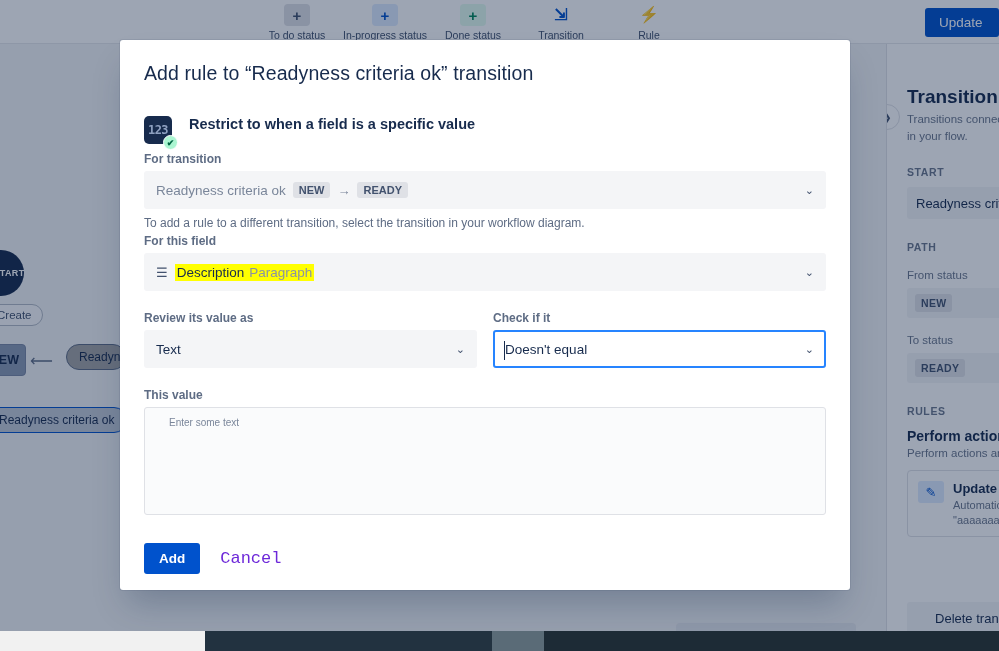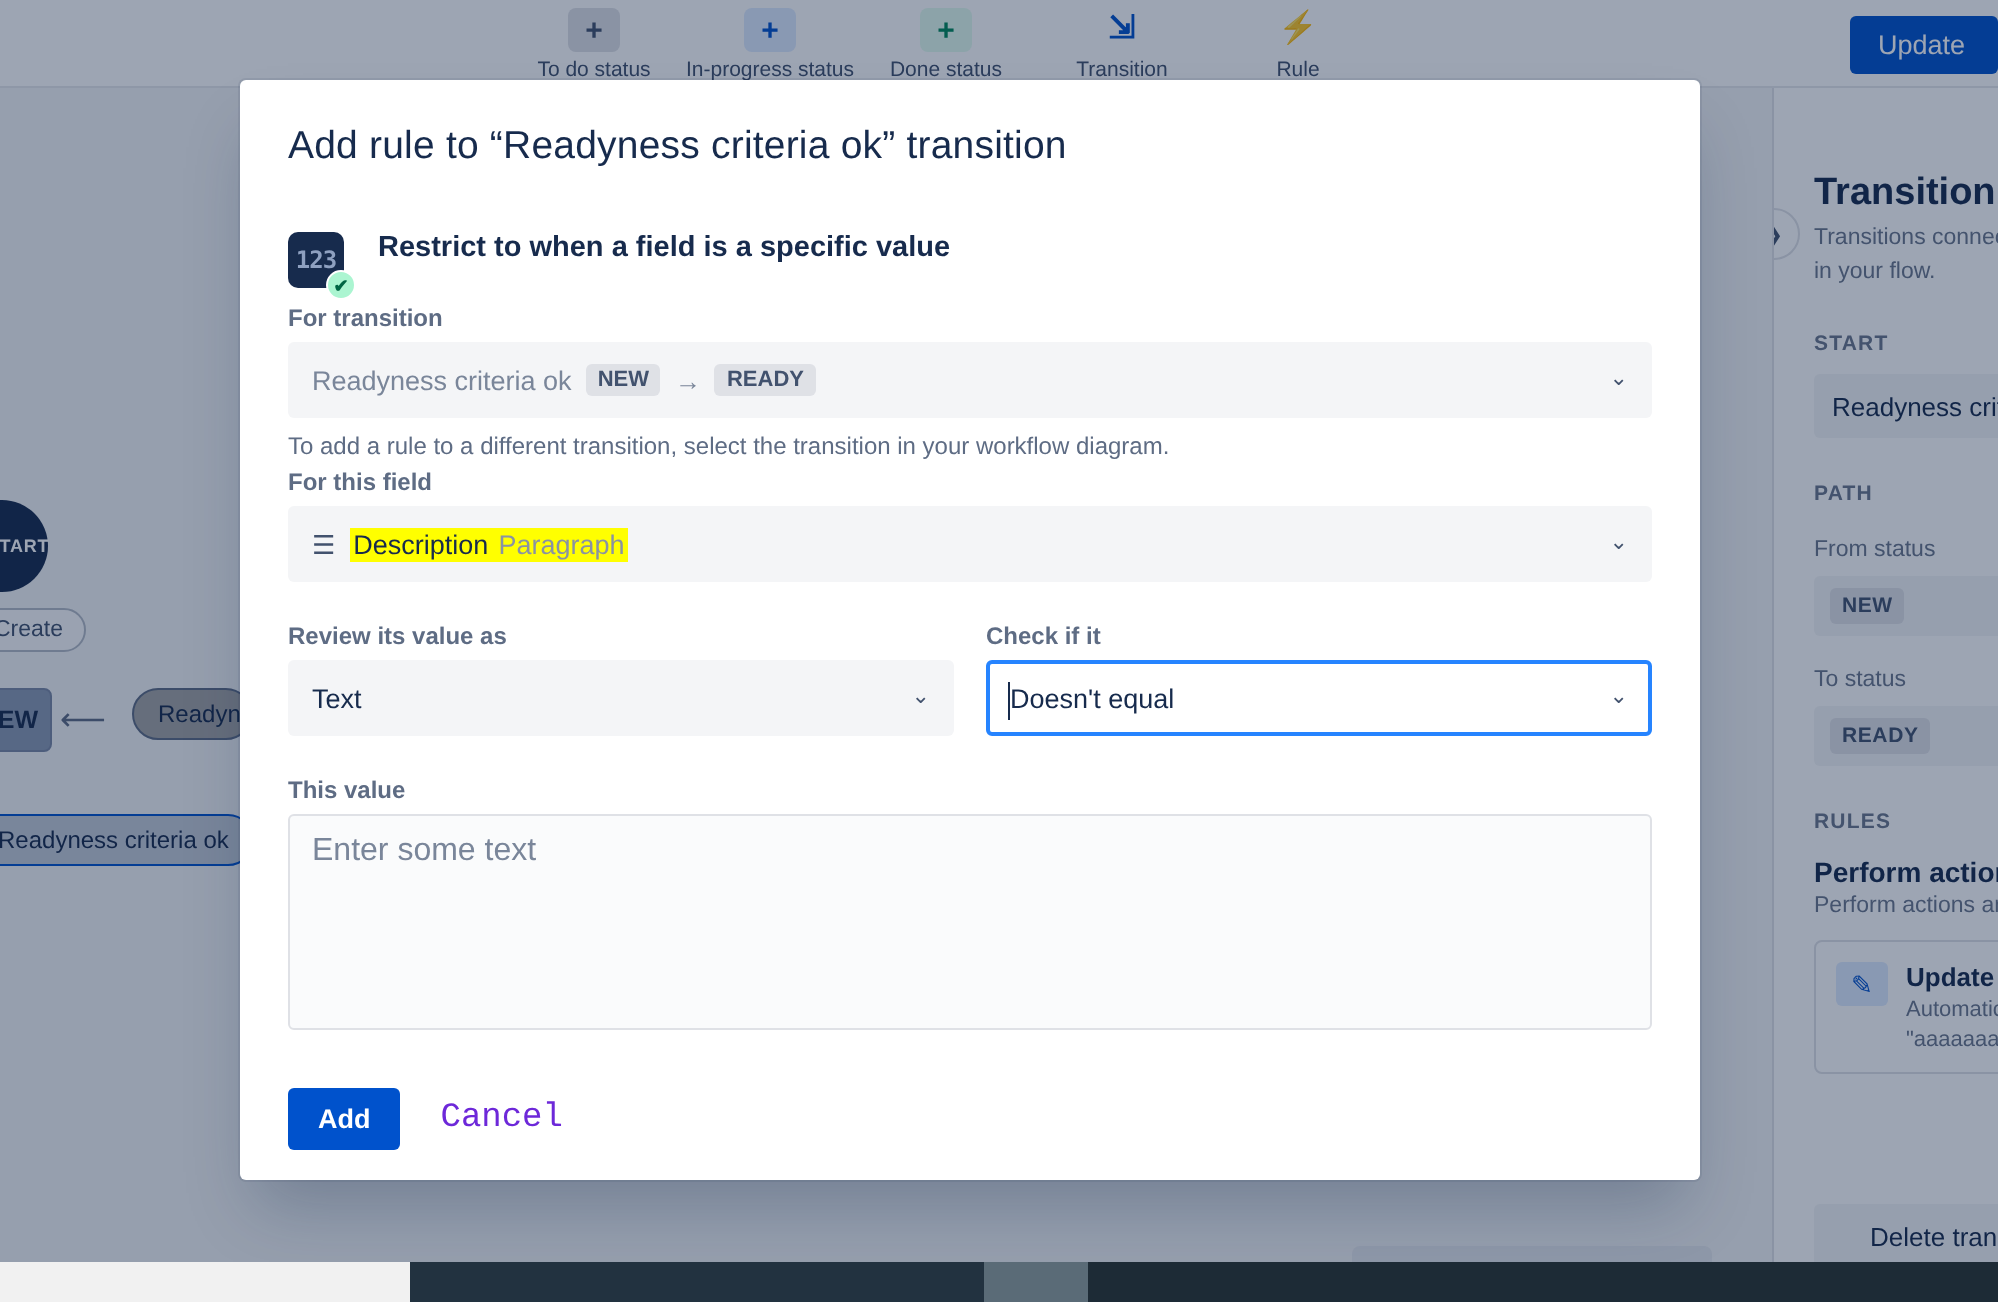--- a/index.html
+++ b/index.html
@@ -193,22 +193,22 @@
   .field-ic { color: #42526e; font-size: 13px; margin-right: 7px; }
   .fld-name { color: #172b4d; font-size: 13.5px; }
   .fld-type { color: #8993a4; font-size: 13.5px; margin-left: 5px; }
 
   .cols { display: flex; gap: 16px; margin-top: 20px; }
   .col { flex: 1; }
 
   .ta-wrap { margin-top: 20px; }
   .ta {
     width: 100%; height: 108px; border-radius: 3px; background: #fafbfc;
-    border: 1.5px solid #dfe1e6; padding: 9px 11px;
-    font-family: "Liberation Sans", sans-serif; font-size: 16px; color: #7a869a;
+    border: 1.5px solid #dfe1e6; padding: 9px 24px;
+    font-family: "Liberation Sans", sans-serif; font-size: 10px; color: #7a869a;
     resize: none; outline: none;
   }
   .ta::placeholder { color: #7a869a; }
 
   .m-footer { display: flex; justify-content: flex-start; align-items: center; gap: 12px; margin-top: 22px; }
   .btn-add {
     background: #0052cc; color: #ffffff; border: none; border-radius: 3px;
     font-size: 13.5px; font-weight: 600; padding: 8px 15px; cursor: pointer;
     font-family: "Liberation Sans", sans-serif;
   }

